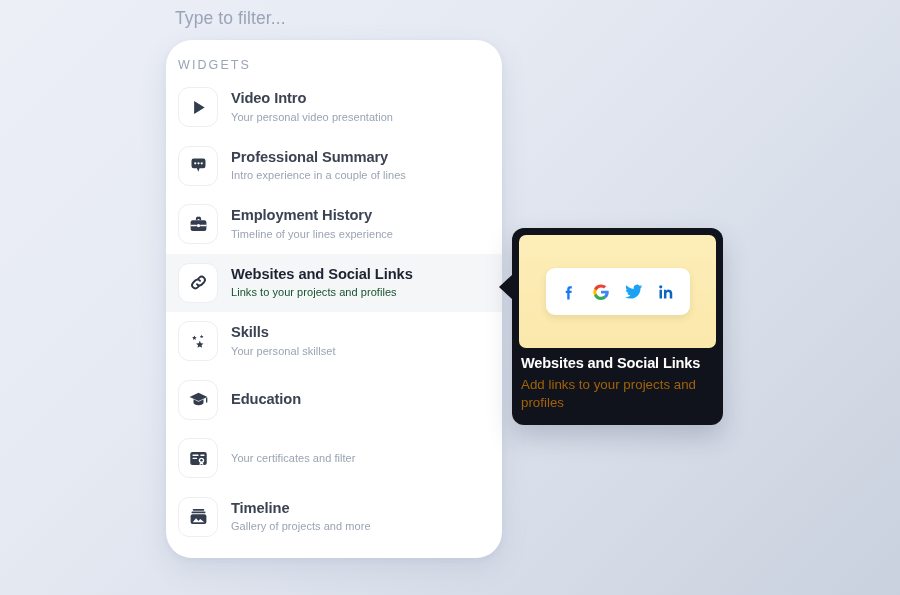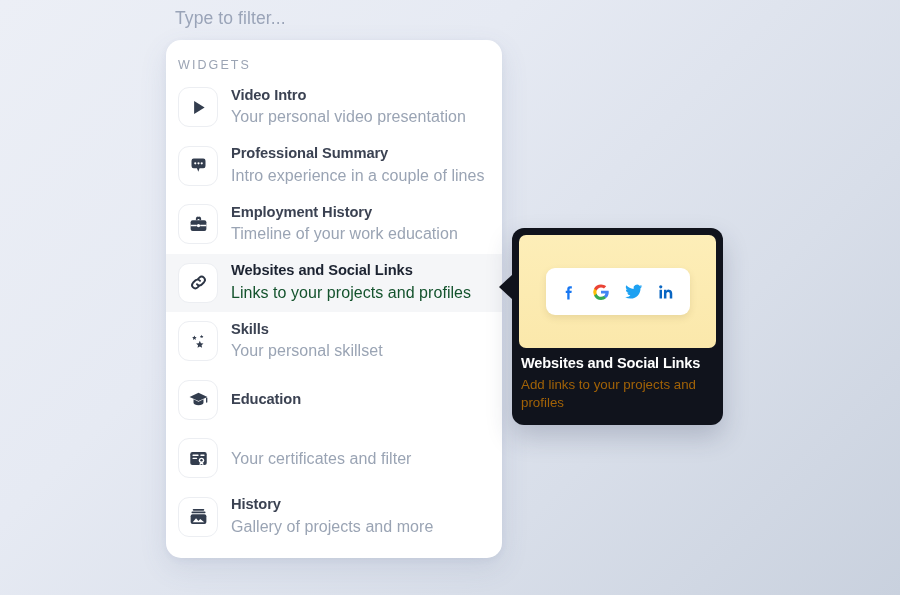--- a/index.html
+++ b/index.html
@@ -35,21 +35,21 @@
   .filter-input::placeholder { color: #9aa4b8; opacity: 1; }
 
   
   .widgets-card {
     position: absolute;
     left: 166px;
     top: 40px;
     width: 336px;
     height: 518px;
     background: #ffffff;
-    border-radius: 15px;
+    border-radius: 26px;
     box-shadow: 0 10px 28px rgba(84, 100, 140, 0.12),
                 0 2px 6px rgba(84, 100, 140, 0.07);
     overflow: hidden;
   }
 
   .widgets-heading {
     font-size: 12.5px;
     letter-spacing: 2.1px;
     color: #9ba4b4;
     font-weight: 400;
@@ -88,21 +88,21 @@
   .row-title {
     font-size: 14.7px;
     font-weight: bold;
     color: #3b4252;
     line-height: 1.35;
     letter-spacing: -0.1px;
   }
   .widget-row.selected .row-title { color: #1c2331; }
 
   .row-sub {
-    font-size: 16px;
+    font-size: 11px;
     color: #9aa4b4;
     line-height: 1.4;
     letter-spacing: 0.05px;
     margin-top: 1px;
   }
   .widget-row.selected .row-sub { color: #14532d; }
 
   
   .preview-card {
     position: absolute;
@@ -218,21 +218,21 @@
         <svg width="21" height="21" viewBox="0 0 24 24">
           <path d="M9 5.2a2.4 2.4 0 0 1 2.4-2.2h1.2A2.4 2.4 0 0 1 15 5.2V7h-2V5.6h-2V7H9z" fill="#333d4e"></path>
           <rect x="3" y="7" width="18" height="12.4" rx="2.3" fill="#333d4e"></rect>
           <circle cx="12" cy="13.2" r="1.9" fill="#fff"></circle>
           <rect x="3" y="12.3" width="7" height="1.7" fill="#fff"></rect>
           <rect x="14" y="12.3" width="7" height="1.7" fill="#fff"></rect>
         </svg>
       </span>
       <span class="row-text">
         <span class="row-title">Employment History</span>
-        <span class="row-sub">Timeline of your work education</span>
+        <span class="row-sub">Timeline of your lines experience</span>
       </span>
     </li>
 
     <li class="widget-row selected">
       <span class="tile">
         <svg width="21" height="21" viewBox="0 0 24 24" fill="none" stroke="#2b3444" stroke-width="2.1" stroke-linecap="round">
           <path d="M10.2 13.9a3.7 3.7 0 0 0 5.5.4l2.6-2.6a3.75 3.75 0 0 0-5.3-5.3l-1.5 1.5"></path>
           <path d="M13.8 10.1a3.7 3.7 0 0 0-5.5-.4l-2.6 2.6a3.75 3.75 0 0 0 5.3 5.3l1.5-1.5"></path>
         </svg>
       </span>
@@ -289,21 +289,21 @@
     <li class="widget-row">
       <span class="tile">
         <svg width="21" height="21" viewBox="0 0 24 24">
           <rect x="5.4" y="3.4" width="13.2" height="1.9" rx="0.9" fill="#333d4e"></rect>
           <rect x="4" y="6.2" width="16" height="2" rx="0.9" fill="#333d4e"></rect>
           <rect x="3" y="9.4" width="18" height="11.2" rx="2.3" fill="#333d4e"></rect>
           <path d="M5.4 18.6l3.8-4.5 2.7 3 2.1-2.3 4.6 3.8z" fill="#fff"></path>
         </svg>
       </span>
       <span class="row-text">
-        <span class="row-title">History</span>
+        <span class="row-title">Timeline</span>
         <span class="row-sub">Gallery of projects and more</span>
       </span>
     </li>
 
   </ul>
 </div>
 
 <div class="preview-card">
   <span class="preview-arrow"></span>
 

